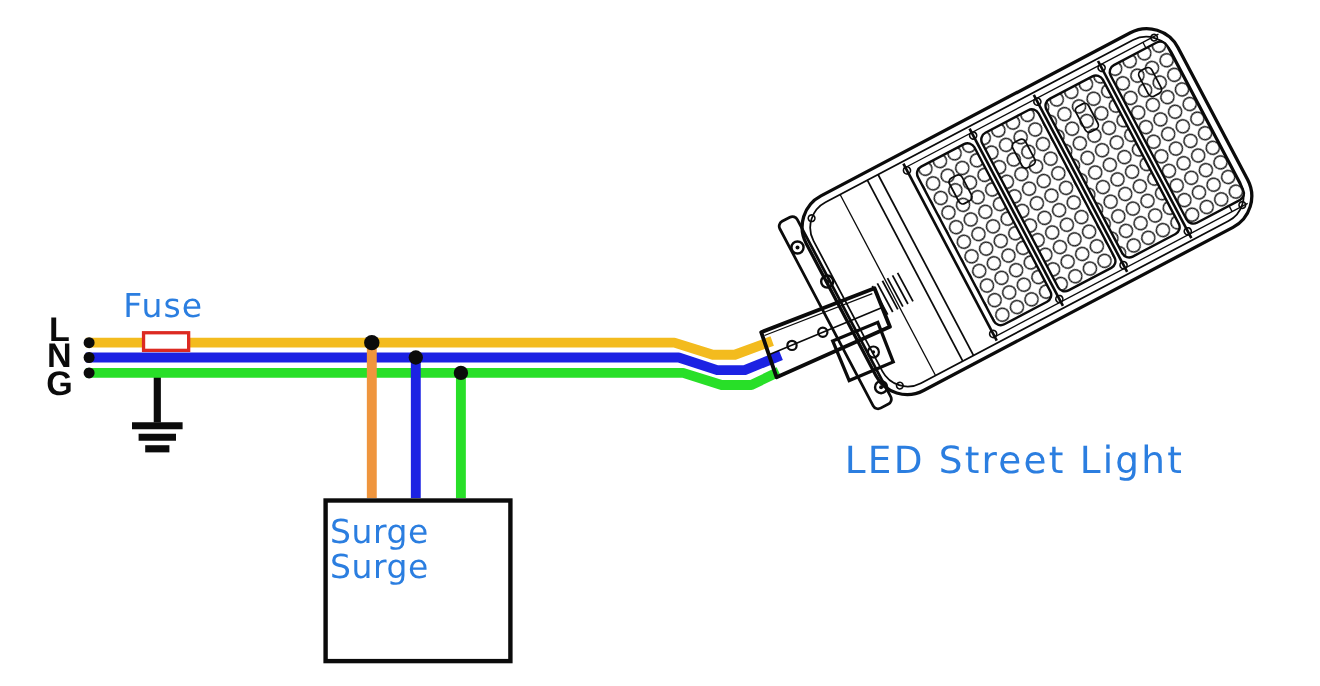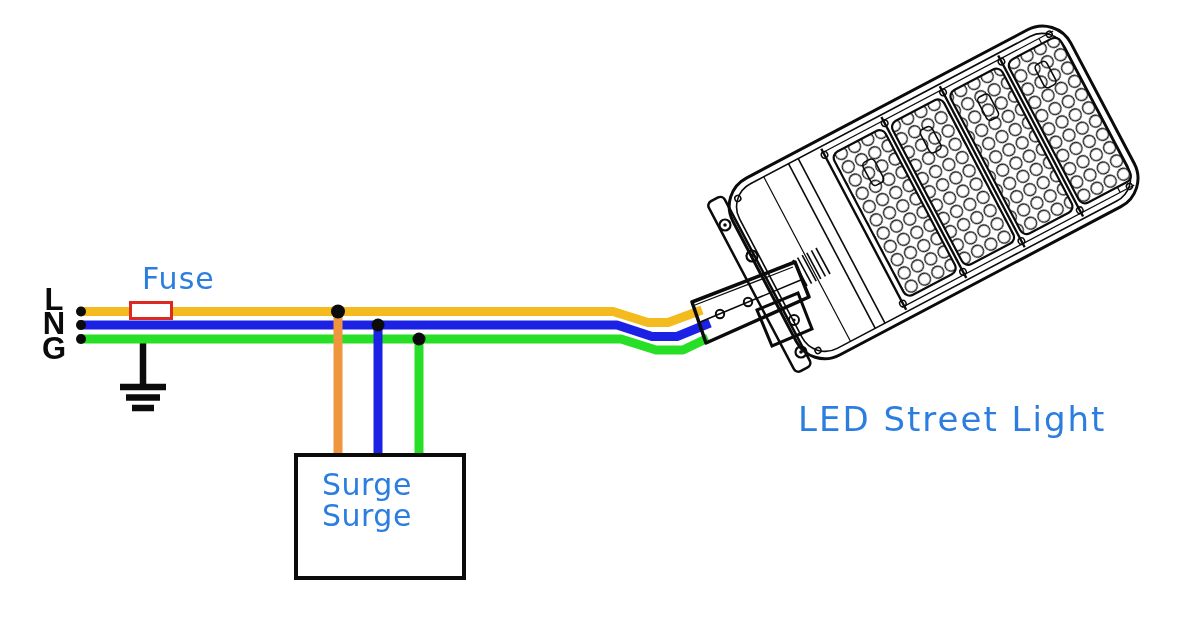--- a/index.html
+++ b/index.html
@@ -1,28 +1,28 @@
 <!DOCTYPE html>
 <html style="--wire_live: #F3BB1E; --wire_live_drop: #EF953D; --wire_neutral: #1C22E3; --wire_ground: #28DF28; --fuse_red: #DC2A22; --label_blue: #2B7EE0; --ink: #0B0B0B;"><head>
 <meta charset="utf-8">
 <style>
   html,body{margin:0;padding:0;background:#fff;}
   #stage{position:relative;width:1200px;height:624px;background:#fff;overflow:hidden;
          font-family:"DejaVu Sans",sans-serif;}
   #diagram-svg{position:absolute;left:0;top:0;}
   .ink{stroke:var(--ink);fill:none;}
-  .blue-label{position:absolute;color:var(--label_blue);white-space:nowrap;margin-left:30px;}
+  .blue-label{position:absolute;color:var(--label_blue);white-space:nowrap;}
   #fuse-label{left:112px;top:264px;font-size:30px;line-height:30px;letter-spacing:1px;}
   #led-label{left:768px;top:402px;font-size:34px;line-height:34px;letter-spacing:2px;}
   .term{position:absolute;left:40px;width:28px;text-align:center;color:#0b0b0b;
         font-family:"Liberation Sans",sans-serif;font-weight:600;font-size:31px;line-height:25px;}
   #term-l{top:287px;} #term-n{top:311px;} #term-g{top:336px;}
-  #spd-box{position:absolute;left:294px;top:453px;width:172px;height:127px;
+  #spd-box{position:absolute;left:294px;top:453px;width:172px;height:150px;
            border:4px solid var(--ink);box-sizing:border-box;background:#fff;
-           padding:12px 2px 0 24px;}
+           padding:12px 2px 0 2px;}
   #spd-box .spd-line{color:var(--label_blue);font-size:30px;line-height:31px;letter-spacing:0.5px;}
 </style>
 </head>
 <body>
 
 <div id="stage">
 
   <svg id="diagram-svg" width="1200" height="624" viewBox="0 0 1200 624">
     <defs>
       <pattern id="lens" width="15" height="15" patternUnits="userSpaceOnUse">

